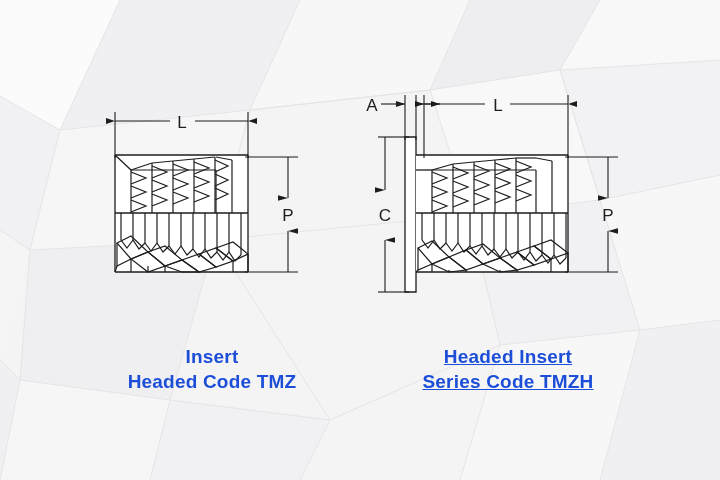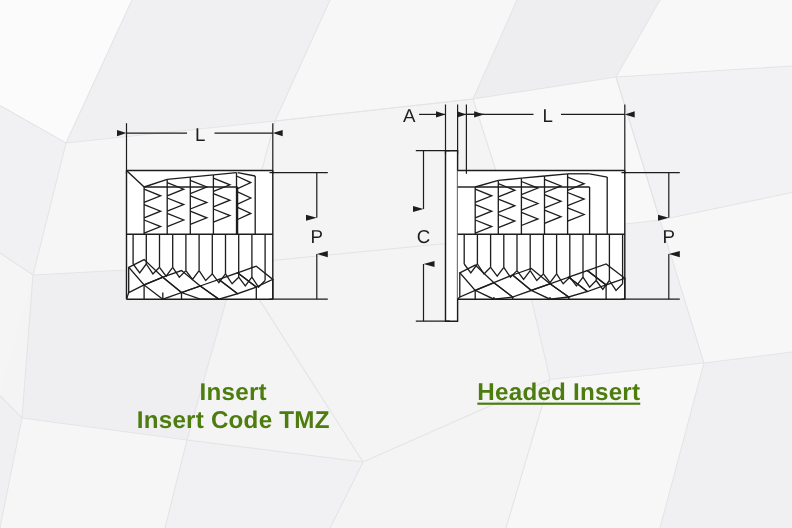--- a/index.html
+++ b/index.html
@@ -20,23 +20,23 @@
     pointer-events:none;
   }
   #drawing{
     position:absolute;left:0;top:0;width:720px;height:480px;
   }
   .caption{
     position:absolute;
     text-align:center;
     font-family:"Liberation Sans", sans-serif;
     font-weight:bold;
-    font-size:22px;
+    font-size:19px;
     line-height:25px;
-    color:#4d7c0f;
+    color:#1d4ed8;
     letter-spacing:0.2px;
     white-space:nowrap;
   }
   #caption-left{left:62px;top:344px;width:300px;}
   #caption-right{left:358px;top:344px;width:300px;text-decoration:underline;}
 </style>
 </head>
 <body>
 
 <div id="page">
@@ -352,20 +352,21 @@
         <line x1="608" y1="272" x2="608" y2="231" marker-start="url(#arrV)" transform="rotate(180 608 251.5)"></line>
       </g>
       <text x="608" y="221" text-anchor="middle" font-family="Liberation Sans, sans-serif" font-size="17" fill="#1d1d1d" stroke="none">P</text>
     </g>
 
     </g>
   </svg>
 
   <div class="caption" id="caption-left">
     <div>Insert</div>
-    <div>Insert Code TMZ</div>
+    <div>Headed Code TMZ</div>
   </div>
 
   <div class="caption" id="caption-right">
     <div>Headed Insert</div>
+    <div>Series Code TMZH</div>
   </div>
 
 </div>
 
 </body></html>

